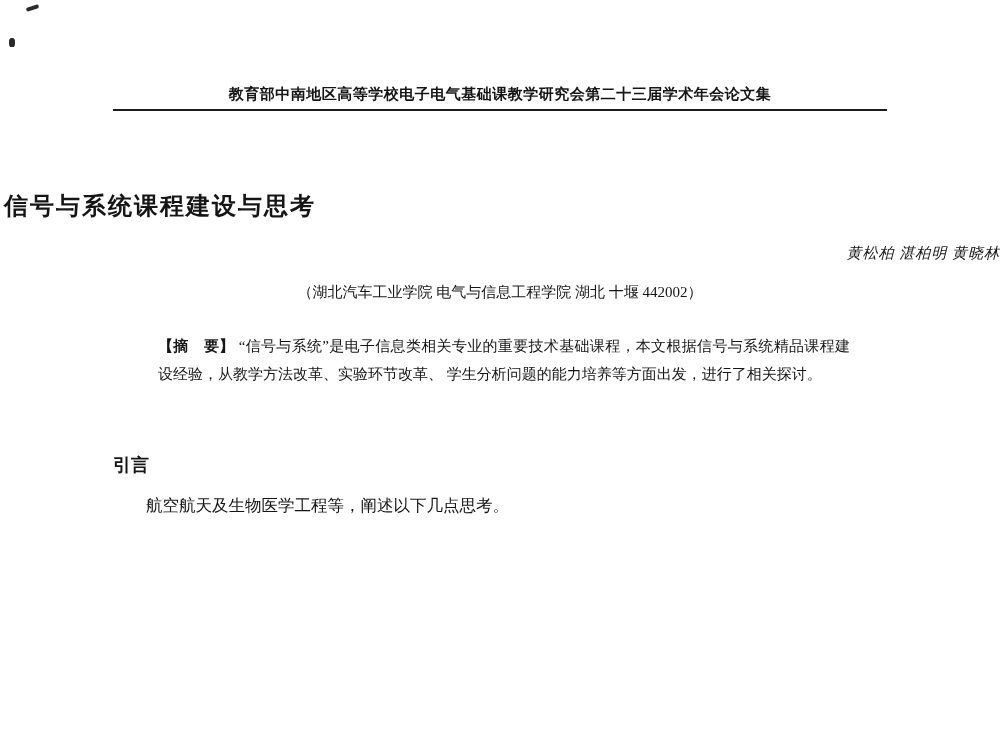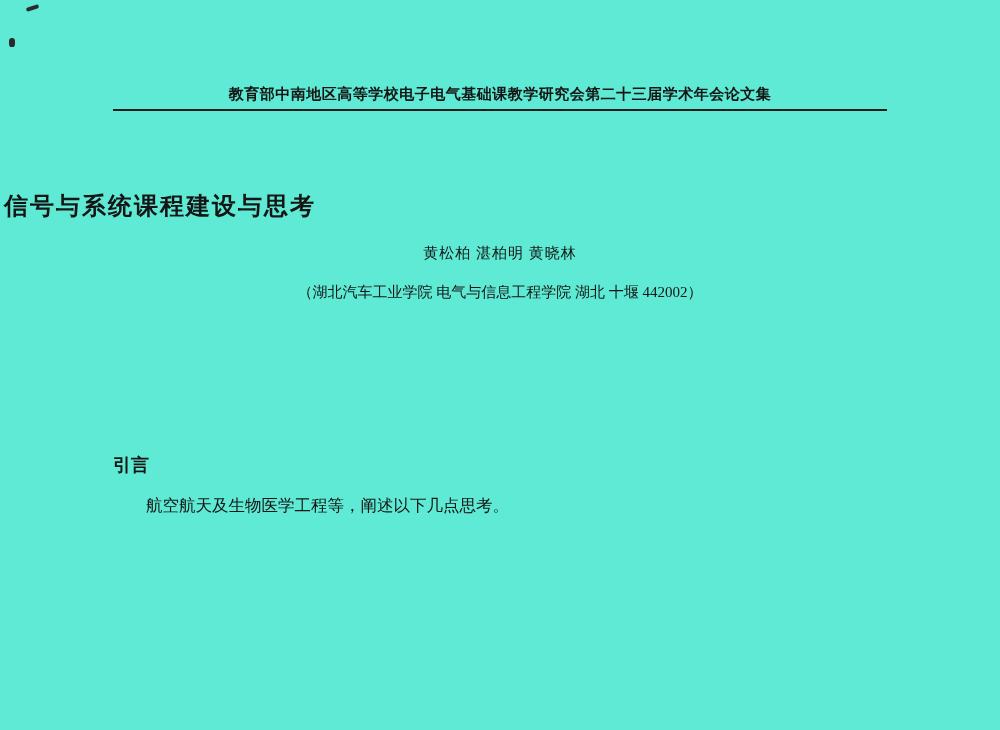--- a/index.html
+++ b/index.html
@@ -11,21 +11,21 @@
     height: 730px;
     background: #e9e9e7;
     position: relative;
     font-family: "Liberation Serif", "DejaVu Serif", serif;
     color: #151515;
     overflow: hidden;
   }
   .page {
     position: absolute;
     inset: 0;
-    background: #5eead4;
+    background: #ffffff;
   }
 
   
   .artifact {
     position: absolute;
     background: #2a2a2a;
   }
   .artifact.a1 {
     left: 26px; top: 6px;
     width: 13px; height: 4px;
@@ -63,23 +63,24 @@
     font-size: 24px;
     font-weight: bold;
     letter-spacing: 2px;
   }
 
   .authors {
     position: absolute;
     left: 0;
     right: 0;
     top: 244px;
-    text-align: center;
+    text-align: right;
     font-size: 15px;
     letter-spacing: 1px;
+    font-style: italic;
   }
 
   .affiliation {
     position: absolute;
     left: 0;
     right: 0;
     top: 283px;
     text-align: center;
     font-size: 15px;
   }
@@ -138,20 +139,21 @@
     <span>教育部中南地区高等学校电子电气基础课教学研究会第二十三届学术年会论文集</span>
   </div>
 
   <h1 class="title">信号与系统课程建设与思考</h1>
 
   <div class="authors">黄松柏  湛柏明  黄晓林</div>
 
   <div class="affiliation">（湖北汽车工业学院  电气与信息工程学院  湖北  十堰  442002）</div>
 
   <div class="abstract-block">
+    <p><span class="lbl">【摘　要】 </span><span>“信号与系统”是电子信息类相关专业的重要技术基础课程，本文根据信号与系统精品课程建设经验，从教学方法改革、实验环节改革、 学生分析问题的能力培养等方面出发，进行了相关探讨。</span></p>
   </div>
 
   <div class="body-col">
     <h2 class="intro-heading">引言</h2>
 
 
     <p class="para">航空航天及生物医学工程等，阐述以下几点思考。</p>
 
   </div>
 

